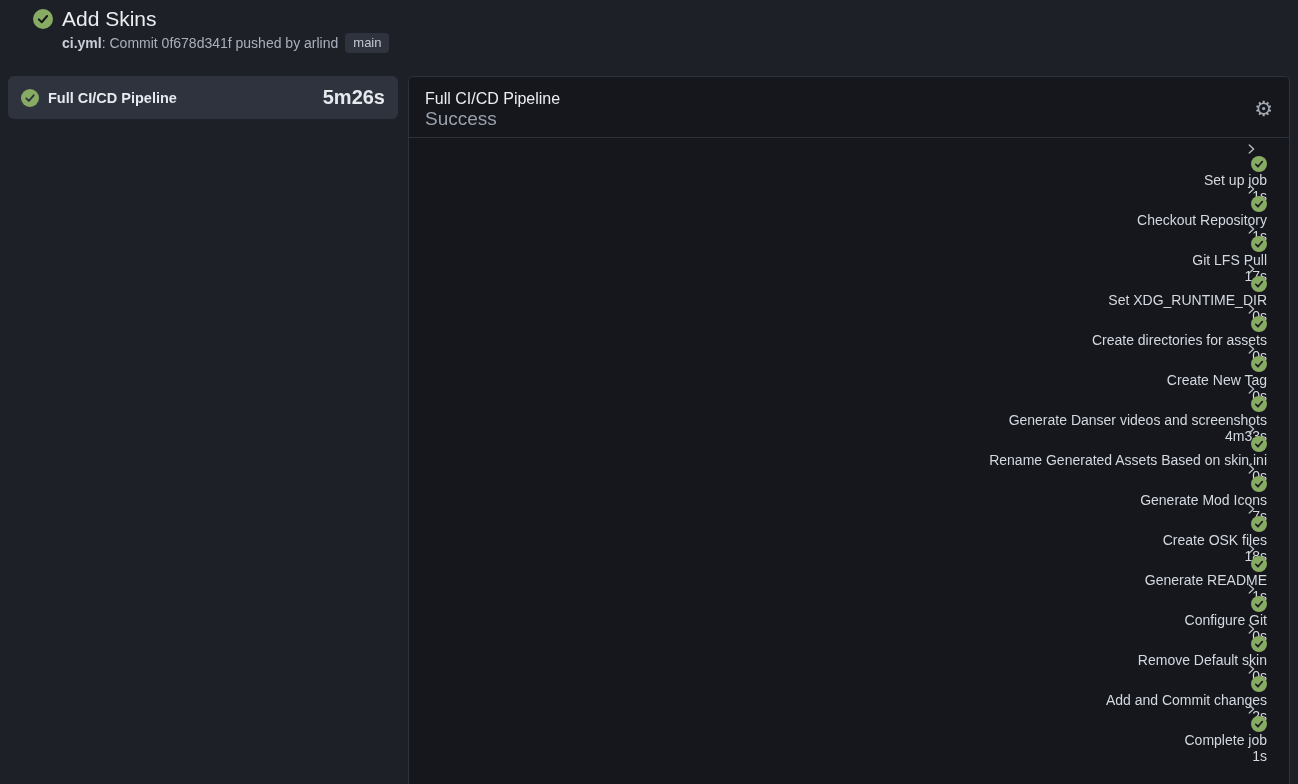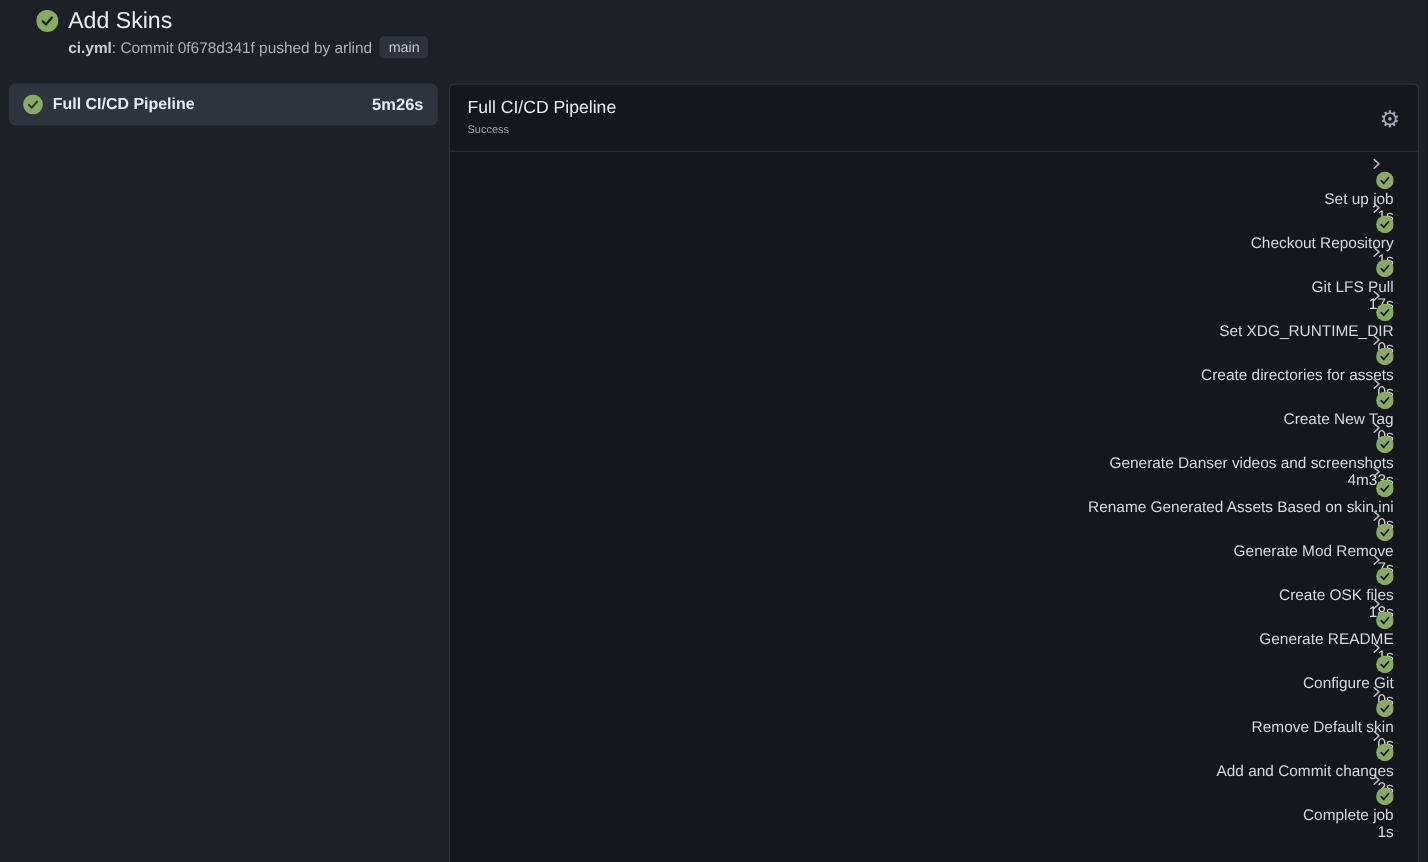--- a/index.html
+++ b/index.html
@@ -55,38 +55,38 @@
   
   .sidebar { width: 390px; flex-shrink: 0; }
   .job-item {
     display: flex; align-items: center; gap: 9px;
     background: var(--selected-job-bg);
     border-radius: 6px;
     padding: 10px 13px;
     cursor: pointer;
   }
   .job-name { font-size: 14.5px; font-weight: 700; color: #e6e9ee; }
-  .job-duration { margin-left: auto; font-size: 15px; font-weight: 700; color: #e6e9ee; }
+  .job-duration { margin-left: auto; font-size: 20px; font-weight: 700; color: #e6e9ee; }
 
   
   .panel {
     flex: 1;
     background: var(--panel-bg);
     border: 1px solid var(--border);
     border-radius: 5px;
     height: 714px;
     display: flex; flex-direction: column;
   }
   .panel-header {
     display: flex; align-items: center;
     padding: 12px 16px 10px 16px;
     border-bottom: 1px solid var(--border);
   }
   .panel-title { font-size: 16px; font-weight: 500; color: var(--text-bright); line-height: 20px; margin: 0; }
-  .panel-status { font-size: 10px; color: var(--text-muted); line-height: 16px; margin-top: 2px; }
+  .panel-status { font-size: 19px; color: var(--text-muted); line-height: 16px; margin-top: 2px; }
   .gear-btn {
     margin-left: auto; color: #a2a8b3; font-size: 21px; line-height: 21px;
     cursor: pointer; user-select: none;
   }
 
   .steps { padding: 4px 0; flex: 1; overflow: hidden; }
   .step-row {
     display: flex; align-items: flex-end;
     height: 40px;
     padding: 0 22px 0 25px;
@@ -281,21 +281,21 @@
       <svg width="14" height="14" viewBox="0 0 16 16">
         <path d="M6 3.5 L11 8 L6 12.5" stroke="currentColor" stroke-width="1.5" fill="none" stroke-linecap="round" stroke-linejoin="round"></path>
       </svg>
     </span>
     <span class="step-check">
       <svg width="16" height="16" viewBox="0 0 16 16">
         <circle cx="8" cy="8" r="8" fill="#87ab63"></circle>
         <path d="M4.7 8.3 L7 10.6 L11.3 5.6" stroke="#15171d" stroke-width="1.6" fill="none" stroke-linecap="round" stroke-linejoin="round"></path>
       </svg>
     </span>
-    <span class="step-name">Generate Mod Remove</span>
+    <span class="step-name">Generate Mod Icons</span>
     <span class="step-duration">7s</span>
   </div>
 
   <div class="step-row">
     <span class="chevron">
       <svg width="14" height="14" viewBox="0 0 16 16">
         <path d="M6 3.5 L11 8 L6 12.5" stroke="currentColor" stroke-width="1.5" fill="none" stroke-linecap="round" stroke-linejoin="round"></path>
       </svg>
     </span>
     <span class="step-check">

